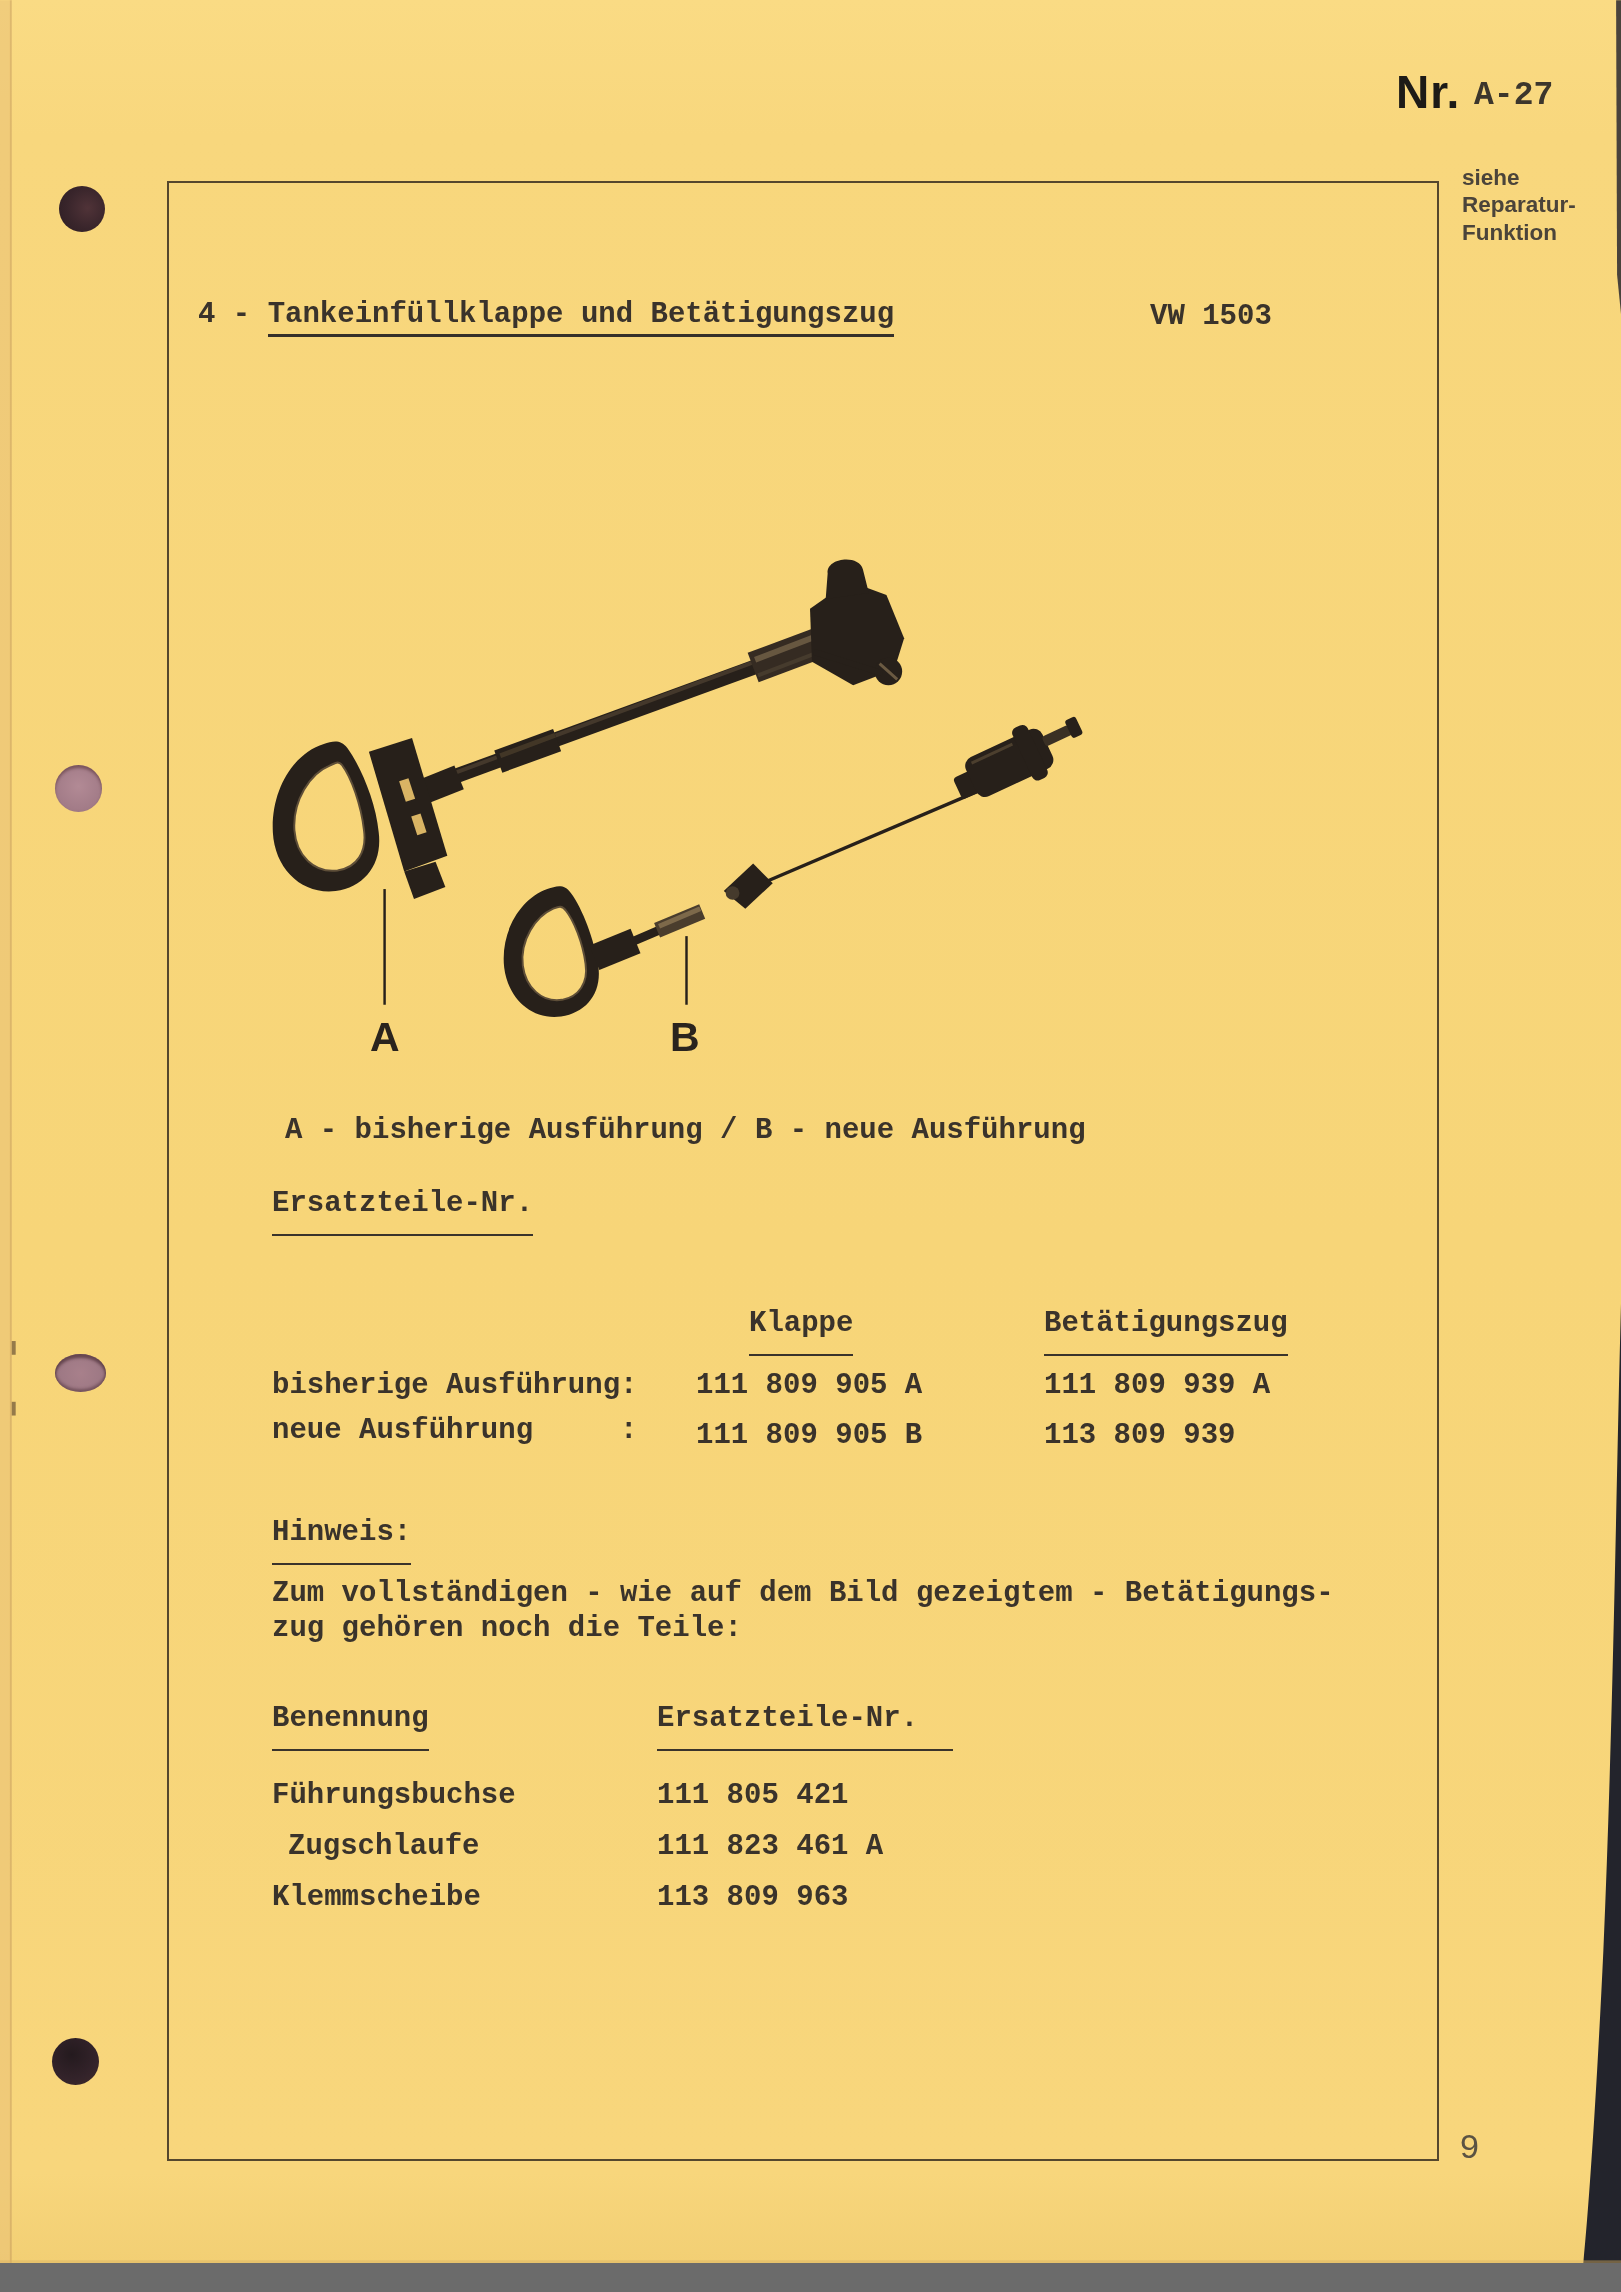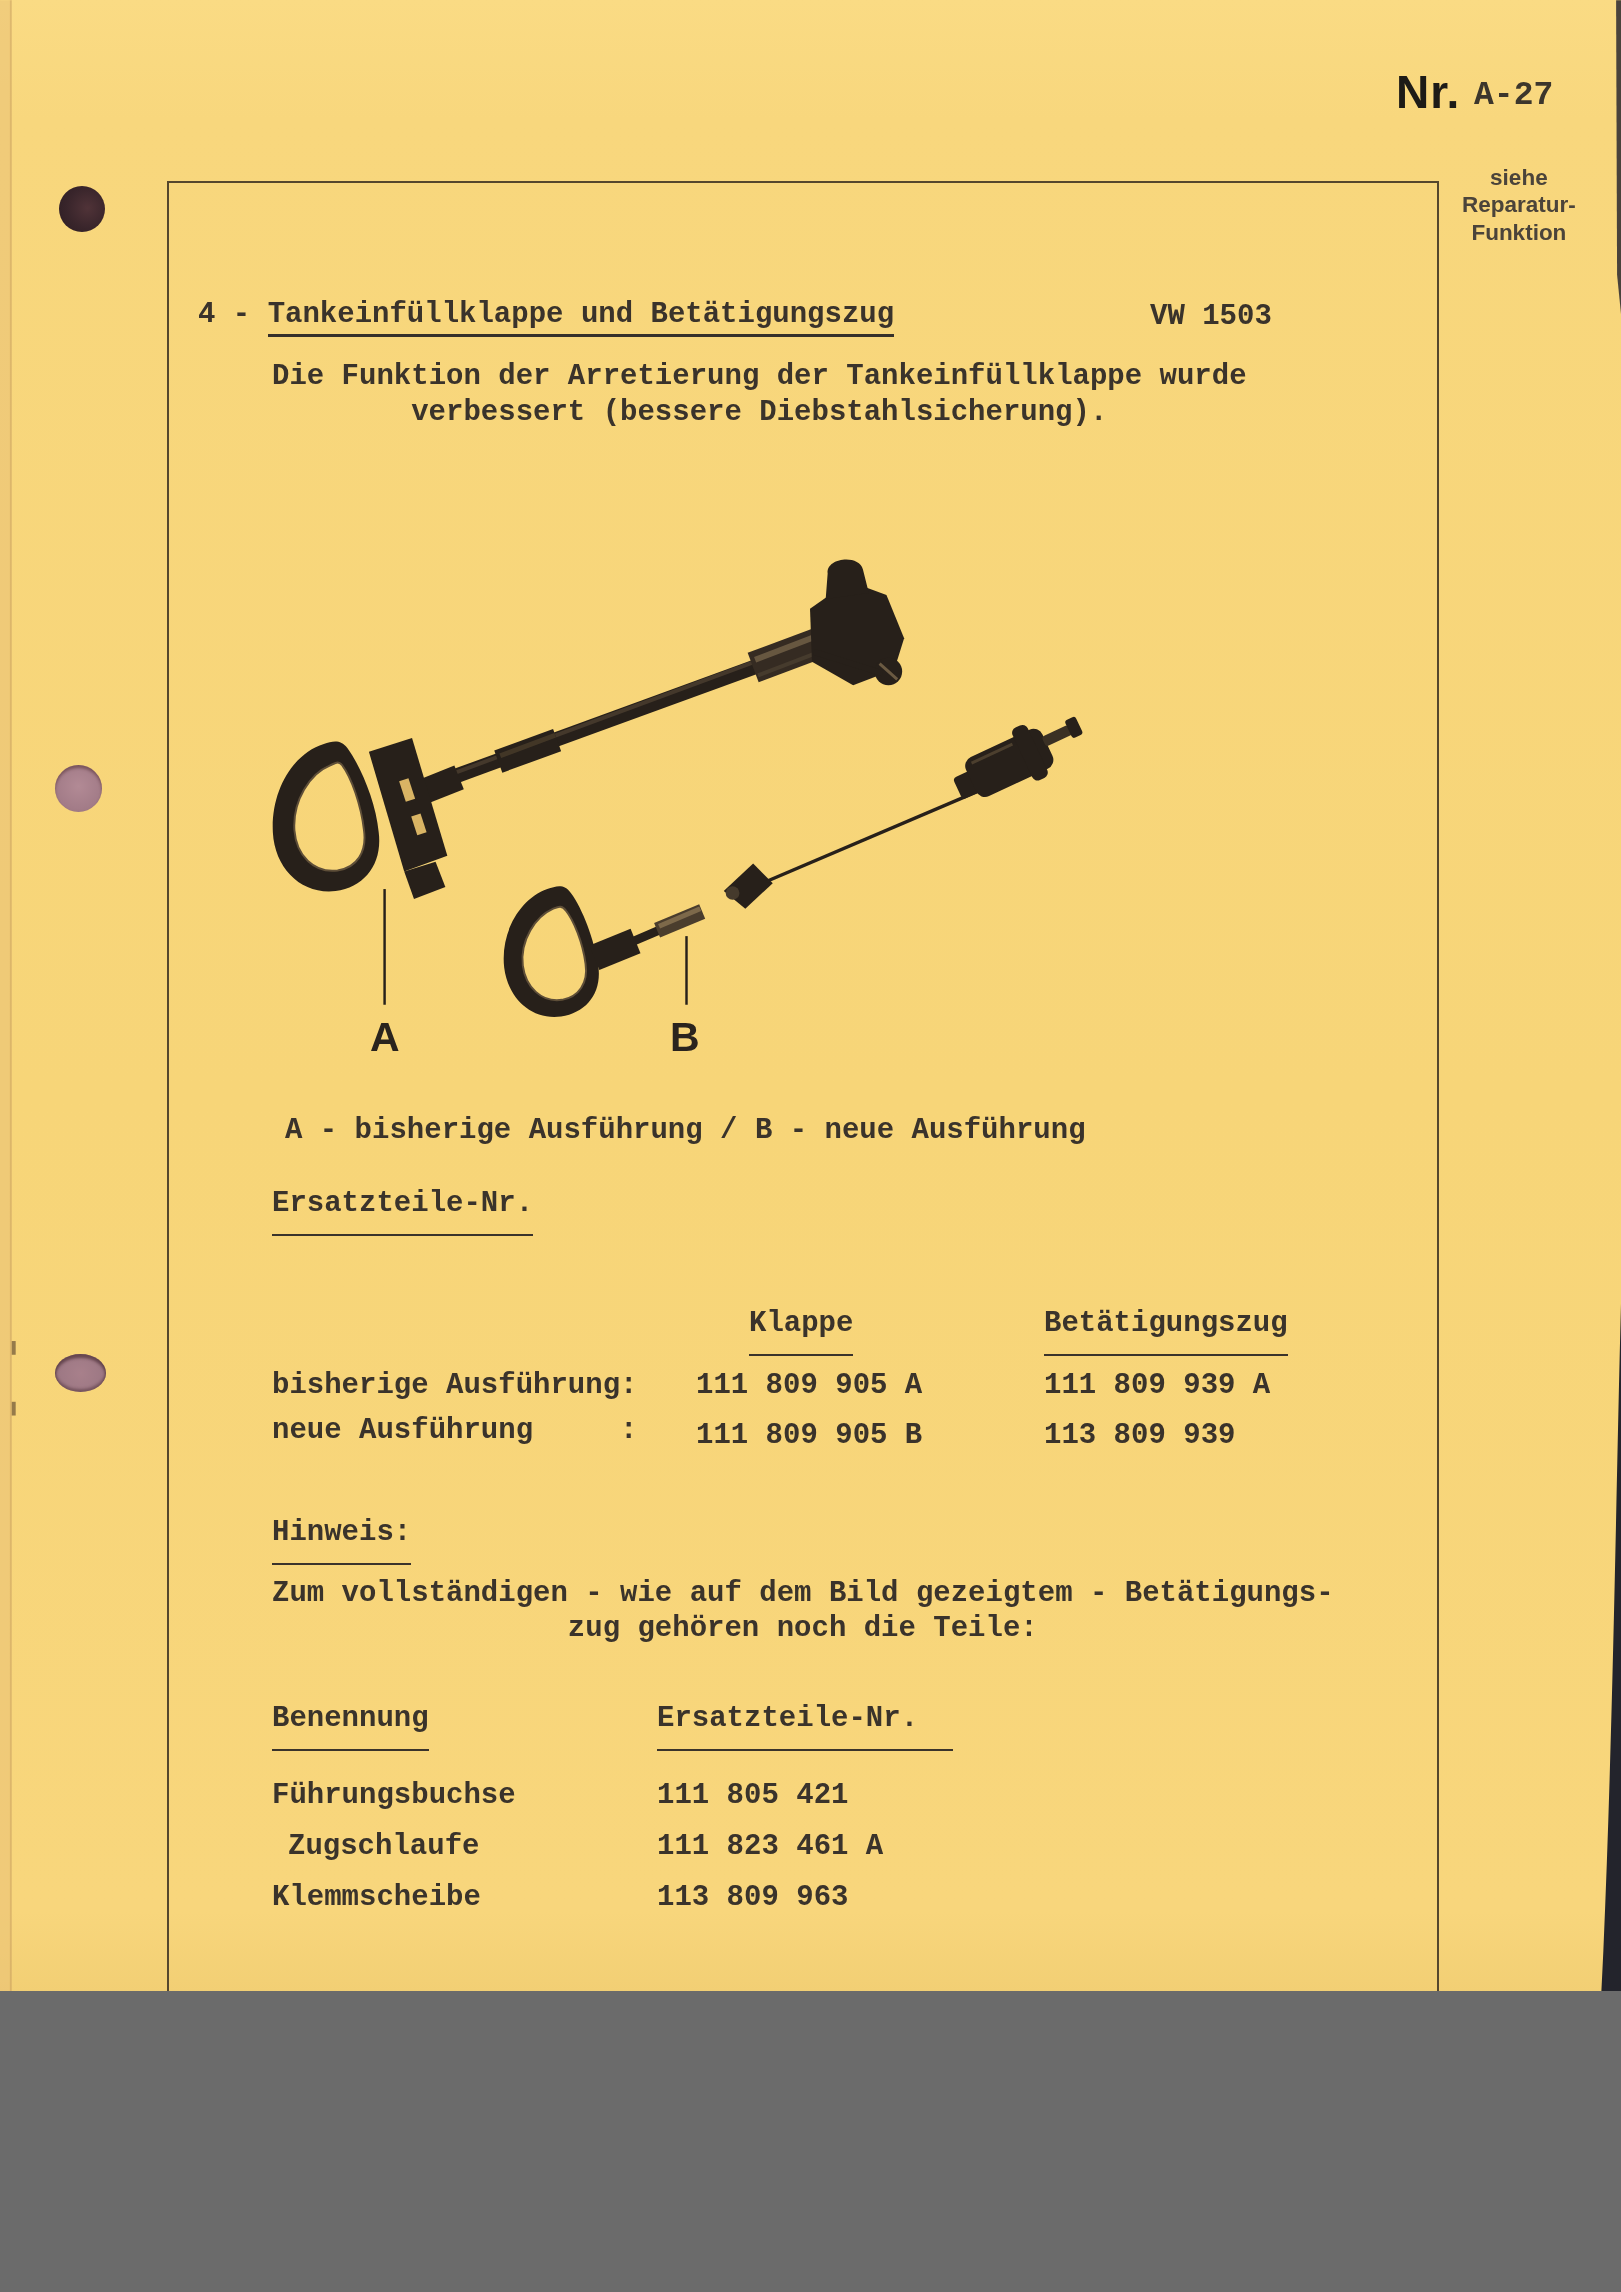--- a/index.html
+++ b/index.html
@@ -1,20 +1,19 @@
 <!DOCTYPE html>
 <html><head>
 <meta charset="utf-8">
 <style>
   html,body{margin:0;padding:0;background:#6b6b6b;}
   .page{
-    position:relative; width:1621px; height:1991px; overflow:hidden;
+    position:relative; width:1621px; height:2263px; overflow:hidden;
     background:linear-gradient(180deg,#fadb84 0%,#f8d77d 6%,#f7d578 55%,#f8d67c 96%,#f2cf74 100%);
     font-family:"Liberation Sans",sans-serif;
-    text-align:center;
   }
   
   .tw{
     position:absolute; font-family:"Liberation Mono",monospace; font-weight:700;
     font-size:29px; line-height:36px; color:#3a332b; white-space:pre; letter-spacing:0;
   }
   .u{border-bottom:2.9px solid #3a332b; padding-bottom:14px;}
   .u-thick{border-bottom:3.9px solid #36302a; padding-bottom:2.9px;}
   .content-box{
     position:absolute; left:167px; top:181px; width:1272px; height:1980px;
@@ -62,21 +61,20 @@
     <div>siehe</div>
     <div>Reparatur-</div>
     <div>Funktion</div>
   </div>
 
   <div class="content-box"></div>
 
   <div class="tw" style="left:198px; top:297px;"><span>4 - </span><span class="u-thick">Tankeinfüllklappe und Betätigungszug</span></div>
   <div class="tw model-code">VW 1503</div>
 
-  <div class="tw" style="left:272px; top:359px;"><span>Die Funktion der Arretierung der Tankeinfüllklappe wurde</span><br><span>verbessert (bessere Diebstahlsicherung).</span></div>
 
   <svg class="figure-svg" width="843" height="549" viewBox="0 0 860 560">
     <g fill="#27201a" stroke="none">
 
       <line x1="180" y1="242" x2="520" y2="118" stroke="#27201a" stroke-width="15"></line>
       <line x1="184" y1="237" x2="516" y2="114" stroke="#5c4c39" stroke-width="4" opacity="0.55"></line>
 
       <line x1="238" y1="222" x2="298" y2="200" stroke="#27201a" stroke-width="24"></line>
       <line x1="240" y1="216" x2="296" y2="195" stroke="#55462f" stroke-width="5" opacity="0.6"></line>
 

